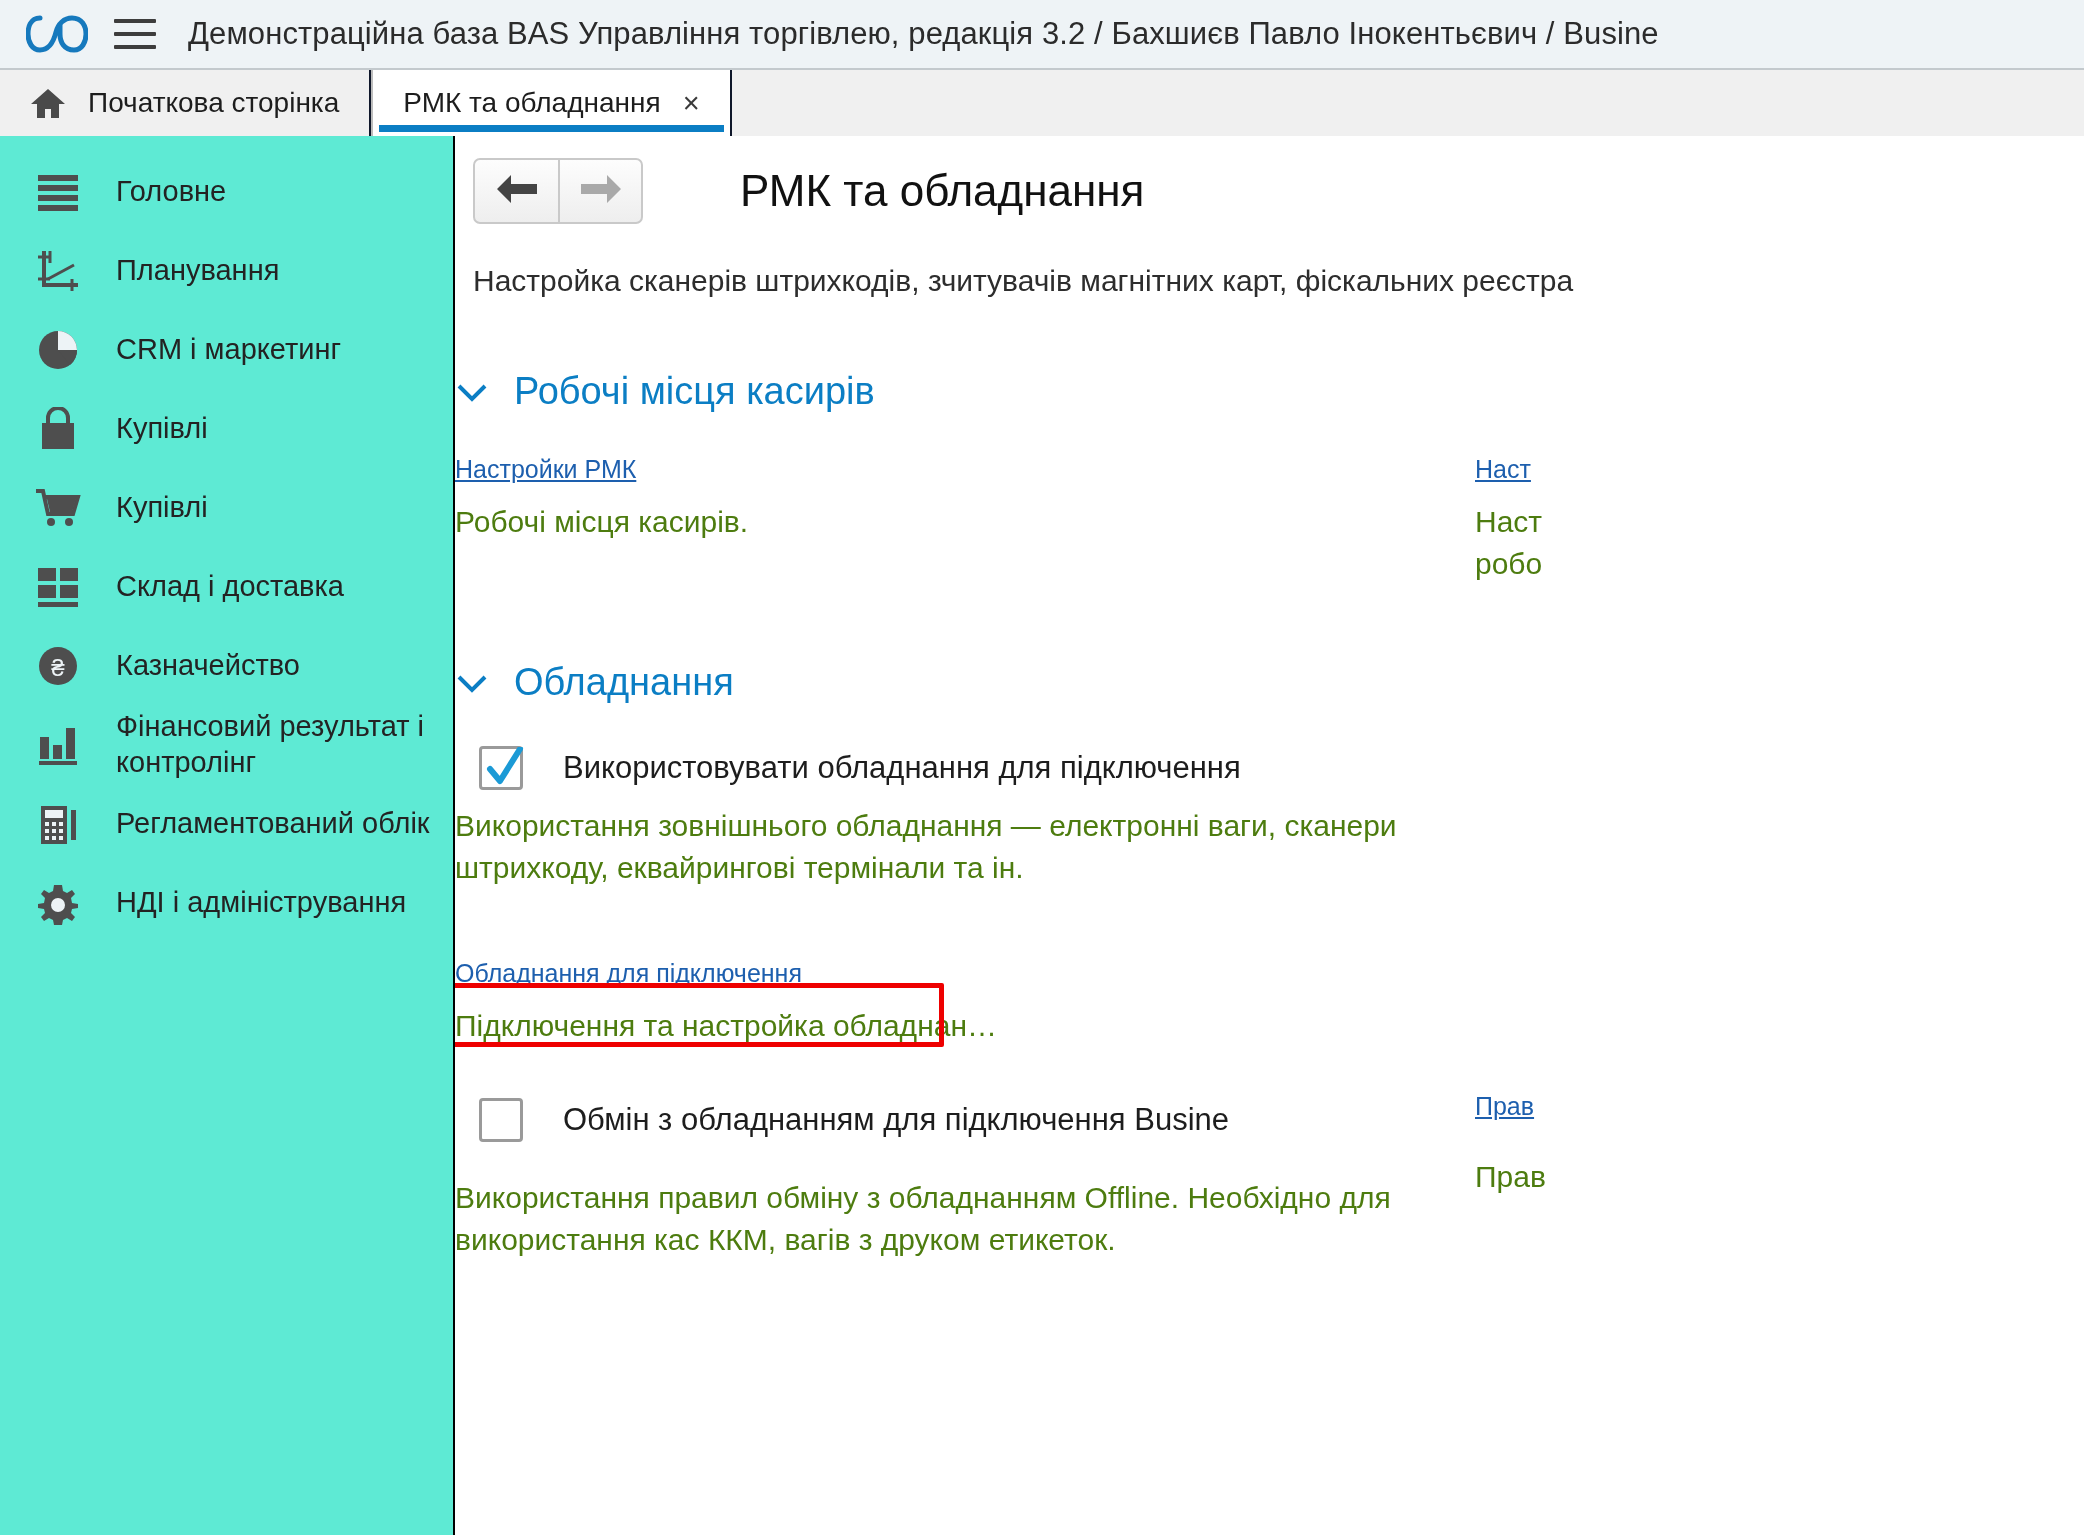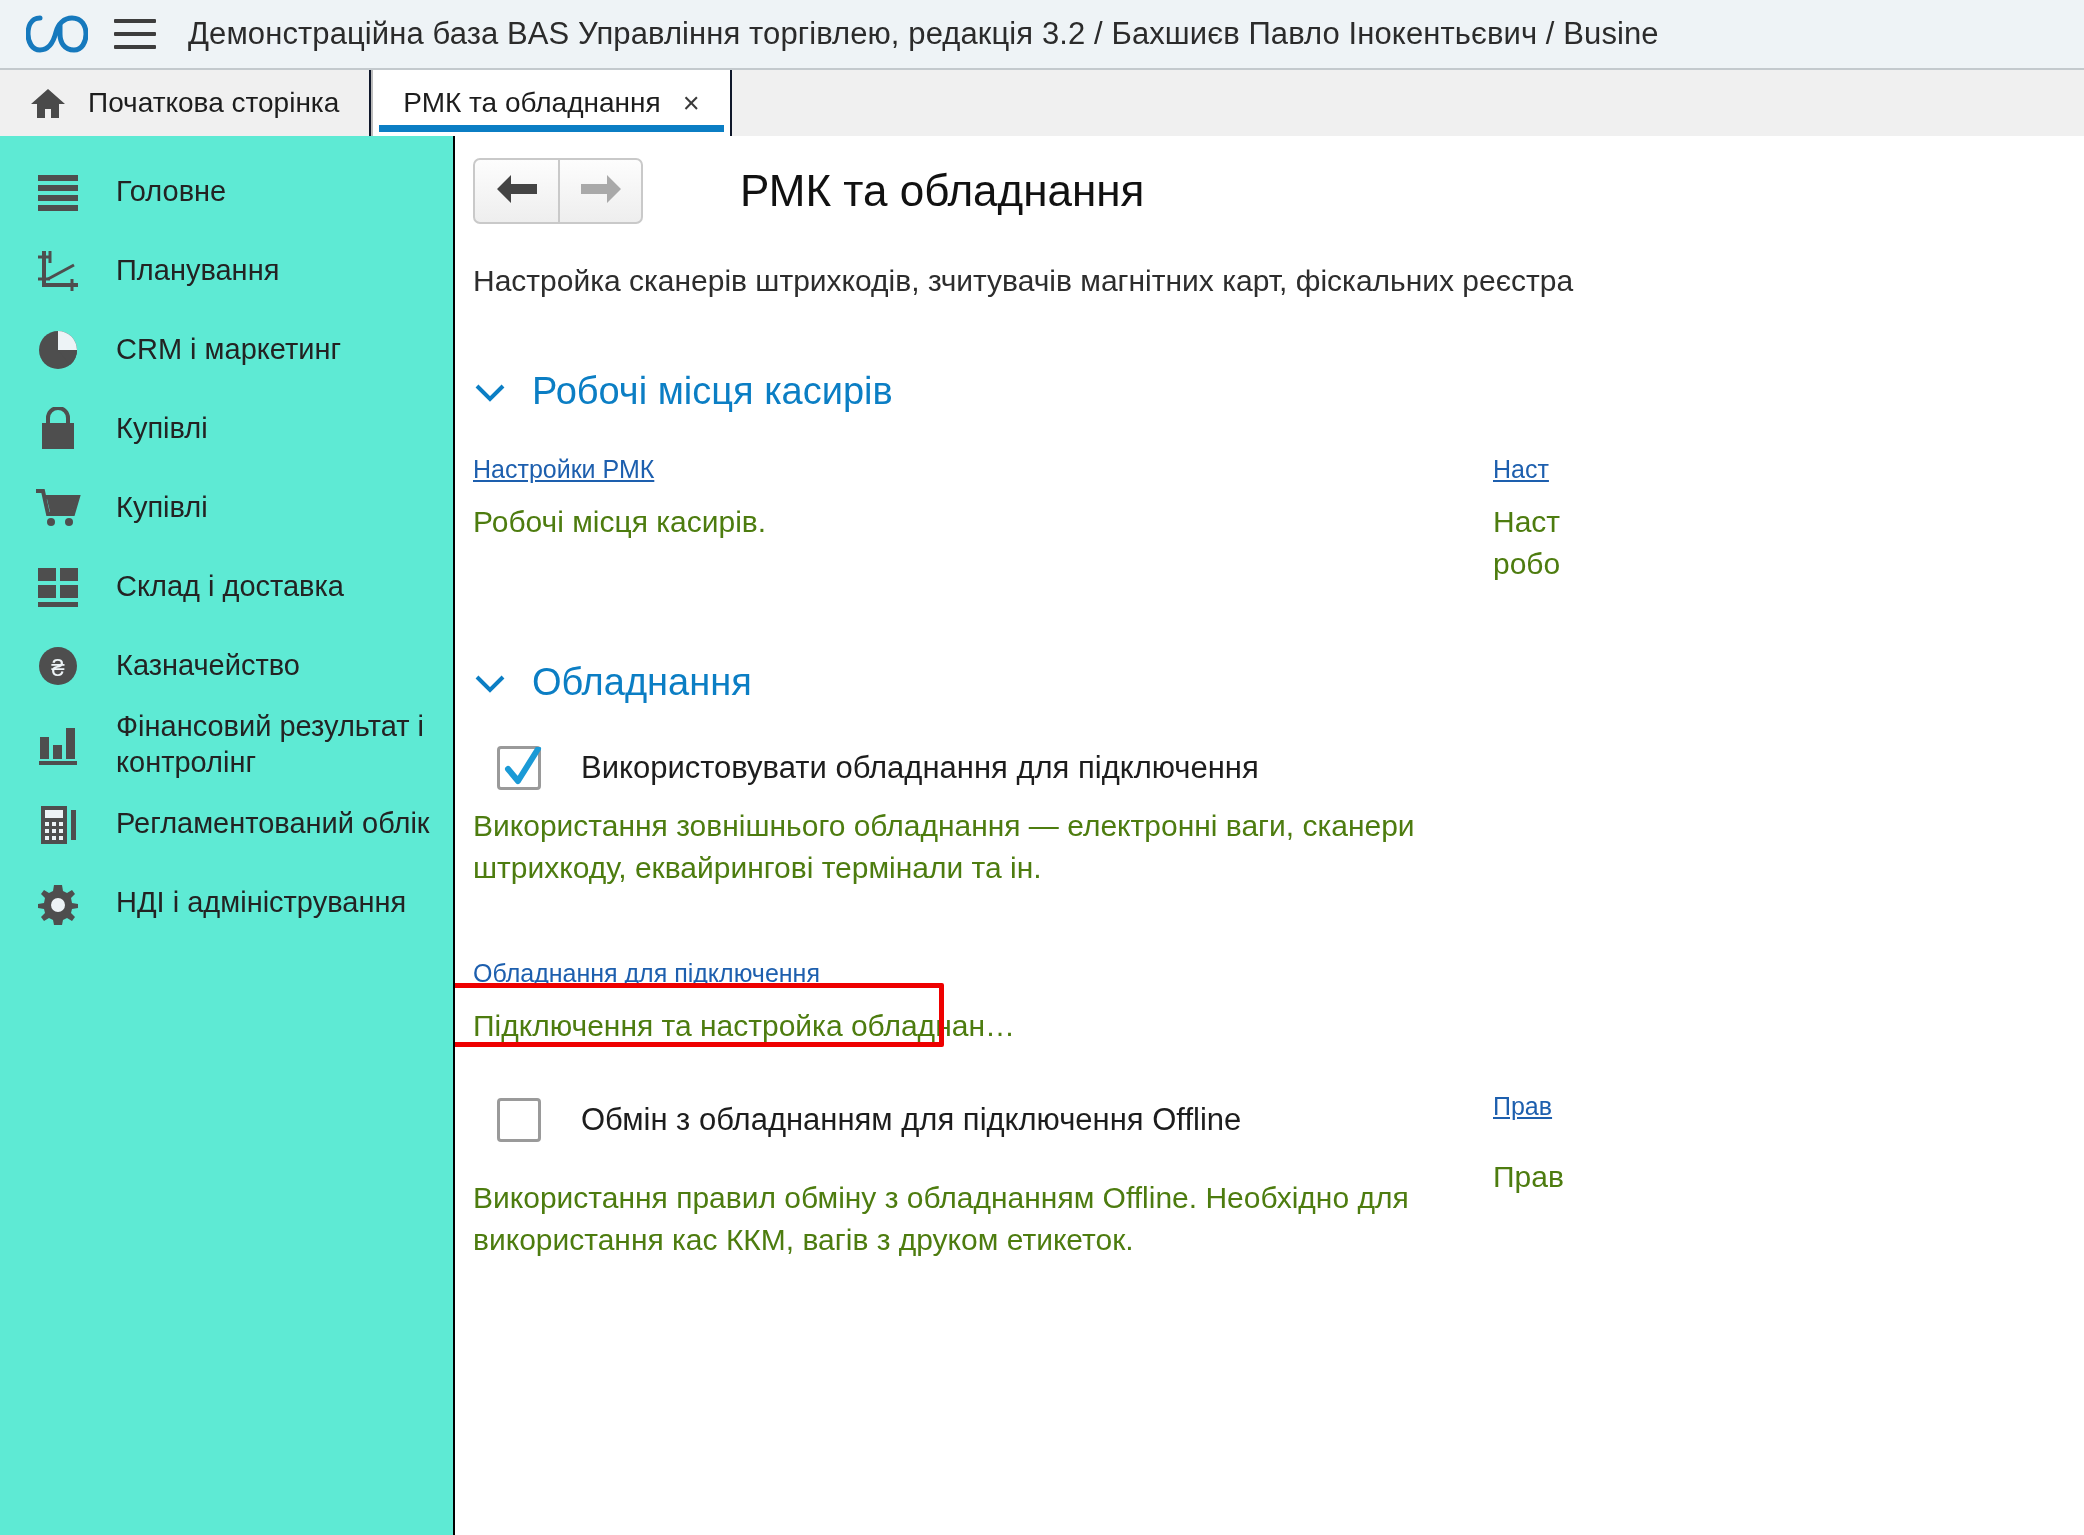--- a/index.html
+++ b/index.html
@@ -150,21 +150,20 @@
   }
   .page-desc {
     font-size: 30px;
     color: #2d2d2d;
     margin: 40px 0 0 18px;
     white-space: nowrap;
   }
 
   .section {
     margin-top: 72px;
-    padding-left: 18px;
   }
   .section-head {
     display: flex;
     align-items: center;
     font-size: 38px;
     color: #0b7ec4;
     white-space: nowrap;
   }
   .chev {
     width: 34px; height: 34px;
@@ -457,21 +456,21 @@
 
       <div class="row-block" style="margin-top:72px;text-decoration:underline;">
         <a class="link">Обладнання для підключення</a>
       </div>
       <div class="hint">Підключення та настройка обладнан…</div>
 
       <div class="cols" style="margin-top:42px;">
         <div class="col-left">
           <div class="check-row">
             <span class="cb"></span>
-            <span class="check-label">Обмін з обладнанням для підключення Offline</span>
+            <span class="check-label">Обмін з обладнанням для підключення Busine</span>
           </div>
           <div class="hint" style="margin-top:36px;">Використання правил обміну з обладнанням Offline. Необхідно для</div>
           <div class="hint" style="margin-top:2px;">використання кас ККМ, вагів з друком етикеток.</div>
         </div>
         <div class="col-right">
           <a class="link" style="margin-top:4px;">Прав</a>
           <div class="hint" style="margin-top:36px;">Прав</div>
         </div>
       </div>
     </div>

